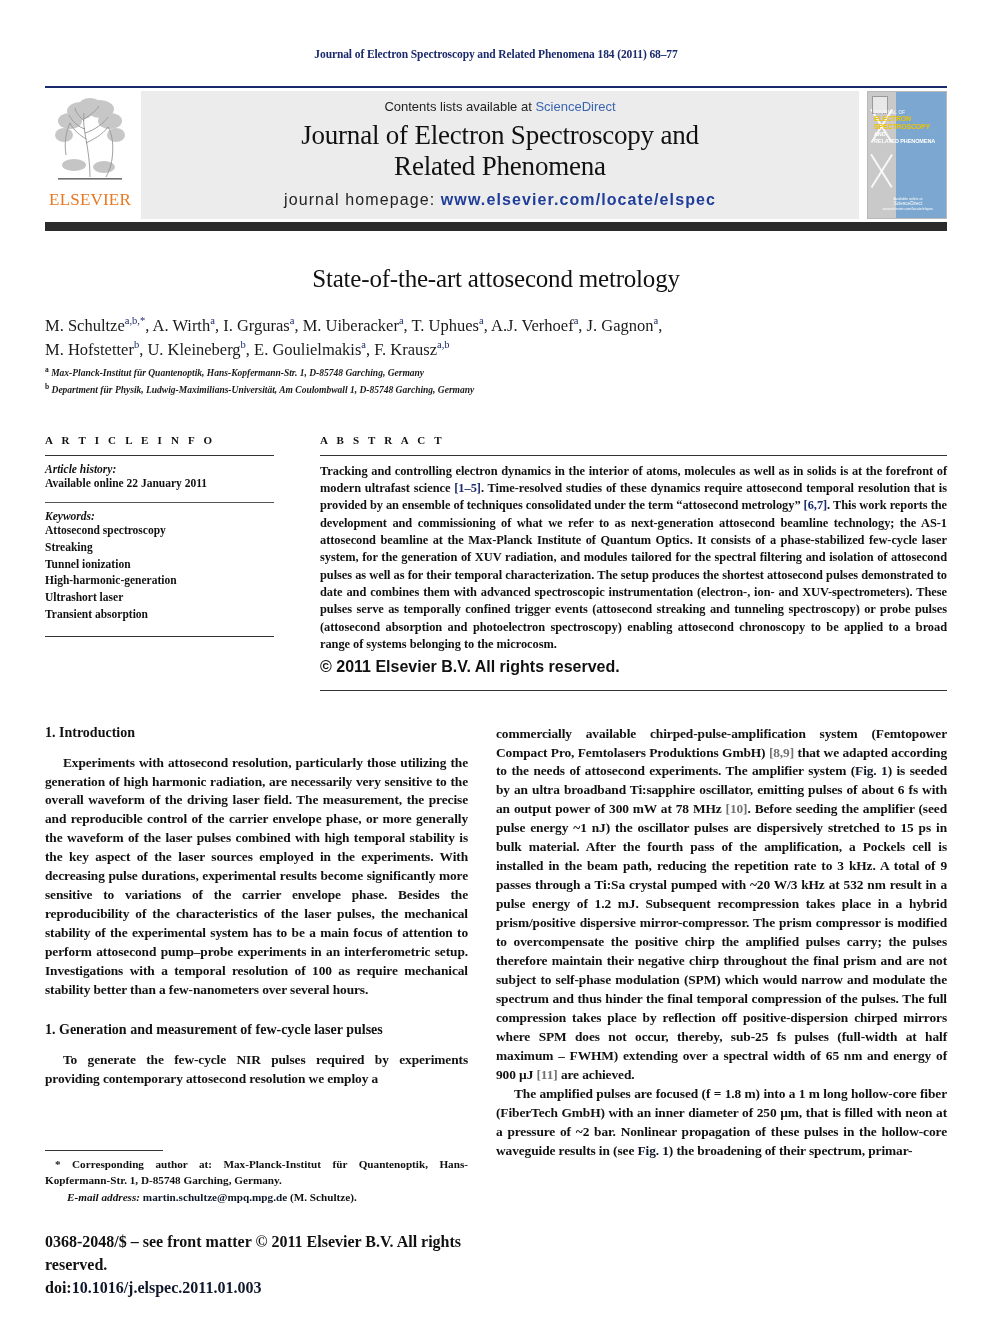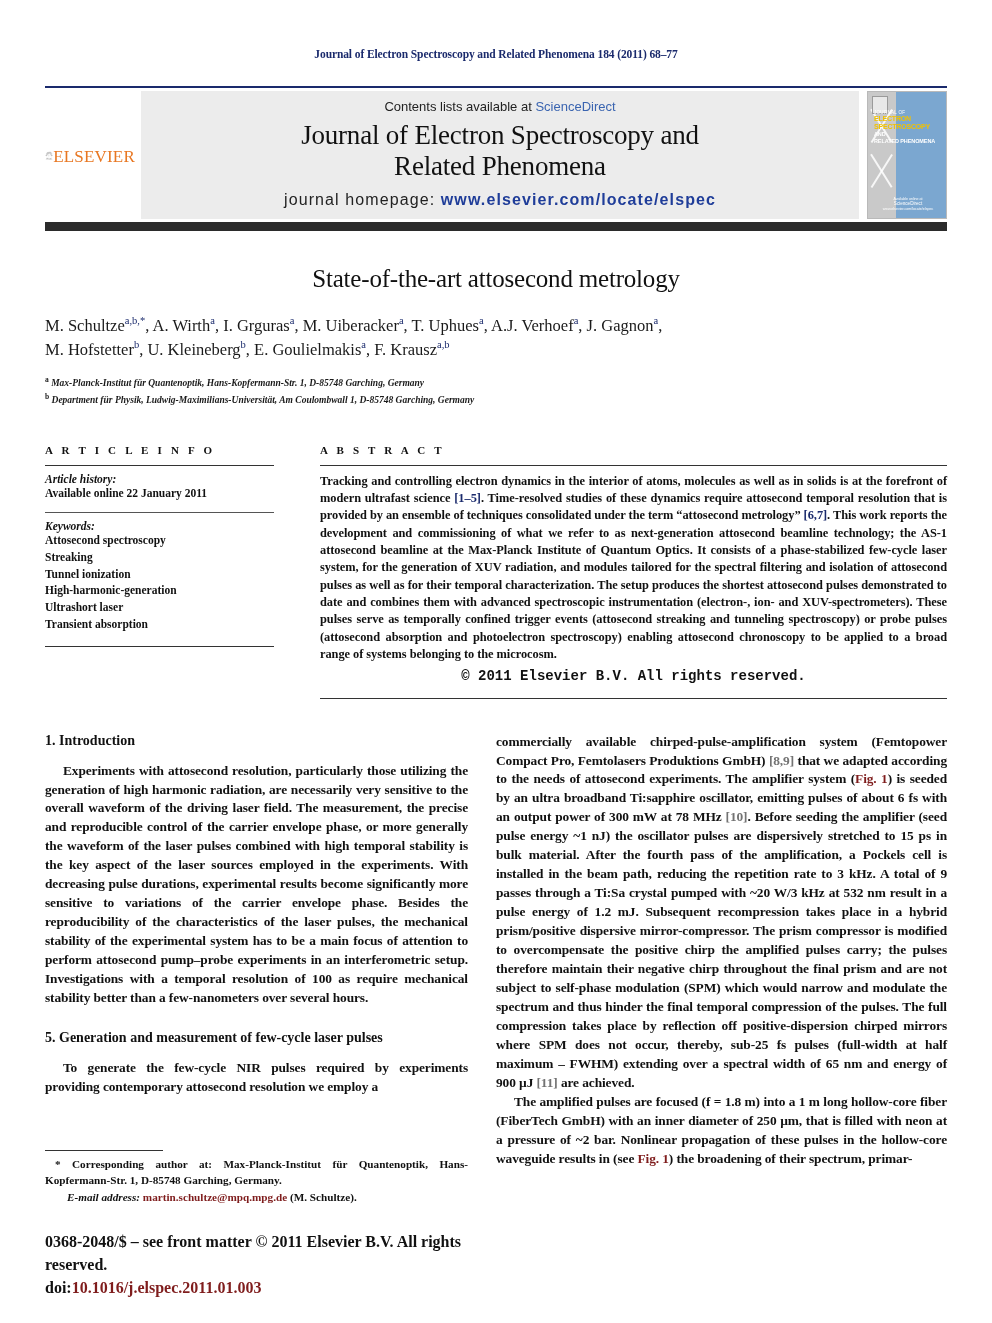--- a/index.html
+++ b/index.html
@@ -42,21 +42,21 @@
   .masthead {
     display: flex;
     align-items: stretch;
     height: 128px;
     margin-top: 3px;
   }
   .elsevier-logo {
     width: 90px;
     flex: 0 0 90px;
     display: flex;
-    flex-direction: row;
+    flex-direction: column;
     align-items: center;
     justify-content: flex-start;
     padding-top: 2px;
     box-sizing: border-box;
   }
   .tree-svg { display:block; }
   .elsevier-word {
     font-family: "Liberation Serif", serif;
     font-size: 17px;
     letter-spacing: 0.2px;
@@ -174,21 +174,21 @@
     color: #111;
     margin: 0 0 20px 0;
     letter-spacing: -0.2px;
     text-align: center;
   }
   .authors {
     font-family: "Liberation Serif", serif;
     font-size: 16.5px;
     line-height: 1.45;
     color: #1a1a1a;
-    margin-bottom: 12px;
+    margin-bottom: 2px;
   }
   .authors sup { font-size: 10.5px; color:#1a2a6c; }
   .authors .star { color:#1a2a6c; }
   .affils {
     font-family: "Liberation Serif", serif;
     font-style: italic;
     font-weight: bold;
     font-size: 9.5px;
     line-height: 1.55;
     color: #1a1a1a;
@@ -254,24 +254,24 @@
     font-family: "Liberation Serif", serif;
     font-weight: bold;
     font-size: 12.4px;
     line-height: 1.40;
     text-align: justify;
     color: #111;
     letter-spacing: -0.05px;
   }
   .abstract-body .ref { color:#1a2a6c; }
   .copyright {
-    font-family: Liberation Mono, monospace;
-    font-weight: bold;
-    font-size: 14px;
-    text-align: center;
+    font-family: Liberation Sans, sans-serif;
+    font-weight: bold;
+    font-size: 16px;
+    text-align: left;
     margin-top: 4px;
     color: #111;
   }
   .abs-bottom-rule {
     border-top: 1.1px solid #333;
     margin-top: 14px;
   }
   .info-bottom-rule {
     border-top: 1.1px solid #333;
     margin-top: 14px;
@@ -304,21 +304,21 @@
     font-size: 13.4px;
     line-height: 1.415;
     text-align: justify;
     color: #111;
     margin: 0;
     text-indent: 18px;
     letter-spacing: -0.1px;
   }
   p.body.noindent { text-indent: 0; }
   .ref { color:#737373; }
-  .lnk { color:#7f1d1d; }
+  .lnk { color:#0f172a; }
 
   
   .footnote-area {
     position: absolute;
     left: 45px;
     top: 1150px;
     width: 423px;
   }
   .fn-rule {
     border-top: 1px solid #333;
@@ -476,21 +476,21 @@
       <div class="copyright">© 2011 Elsevier B.V. All rights reserved.</div>
       <div class="abs-bottom-rule"></div>
     </div>
   </div>
 
   <div class="body-cols">
 
     <div class="bcol left">
       <h2 class="sec-title">1. Introduction</h2>
       <p class="body">Experiments with attosecond resolution, particularly those utilizing the generation of high harmonic radiation, are necessarily very sensitive to the overall waveform of the driving laser field. The measurement, the precise and reproducible control of the carrier envelope phase, or more generally the waveform of the laser pulses combined with high temporal stability is the key aspect of the laser sources employed in the experiments. With decreasing pulse durations, experimental results become significantly more sensitive to variations of the carrier envelope phase. Besides the reproducibility of the characteristics of the laser pulses, the mechanical stability of the experimental system has to be a main focus of attention to perform attosecond pump–probe experiments in an interferometric setup. Investigations with a temporal resolution of 100 as require mechanical stability better than a few-nanometers over several hours.</p>
-      <h2 class="sec-title spaced">5. Generation and measurement of few-cycle laser pulses</h2>
+      <h2 class="sec-title spaced">1. Generation and measurement of few-cycle laser pulses</h2>
       <p class="body">To generate the few-cycle NIR pulses required by experiments providing contemporary attosecond resolution we employ a</p>
     </div>
 
     <div class="bcol right">
       <p class="body noindent"><span>commercially available chirped-pulse-amplification system (Femtopower Compact Pro, Femtolasers Produktions GmbH) </span><span class="ref">[8,9]</span><span> that we adapted according to the needs of attosecond experiments. The amplifier system (</span><span class="lnk">Fig. 1</span><span>) is seeded by an ultra broadband Ti:sapphire oscillator, emitting pulses of about 6 fs with an output power of 300 mW at 78 MHz </span><span class="ref">[10]</span><span>. Before seeding the amplifier (seed pulse energy ~1 nJ) the oscillator pulses are dispersively stretched to 15 ps in bulk material. After the fourth pass of the amplification, a Pockels cell is installed in the beam path, reducing the repetition rate to 3 kHz. A total of 9 passes through a Ti:Sa crystal pumped with ~20 W/3 kHz at 532 nm result in a pulse energy of 1.2 mJ. Subsequent recompression takes place in a hybrid prism/positive dispersive mirror-compressor. The prism compressor is modified to overcompensate the positive chirp the amplified pulses carry; the pulses therefore maintain their negative chirp throughout the final prism and are not subject to self-phase modulation (SPM) which would narrow and modulate the spectrum and thus hinder the final temporal compression of the pulses. The full compression takes place by reflection off positive-dispersion chirped mirrors where SPM does not occur, thereby, sub-25 fs pulses (full-width at half maximum – FWHM) extending over a spectral width of 65 nm and energy of 900 µJ </span><span class="ref">[11]</span><span> are achieved.</span></p>
       <p class="body"><span>The amplified pulses are focused (f = 1.8 m) into a 1 m long hollow-core fiber (FiberTech GmbH) with an inner diameter of 250 µm, that is filled with neon at a pressure of ~2 bar. Nonlinear propagation of these pulses in the hollow-core waveguide results in (see </span><span class="lnk">Fig. 1</span><span>) the broadening of their spectrum, primar-</span></p>
     </div>
   </div>
 
   <div class="footnote-area">

